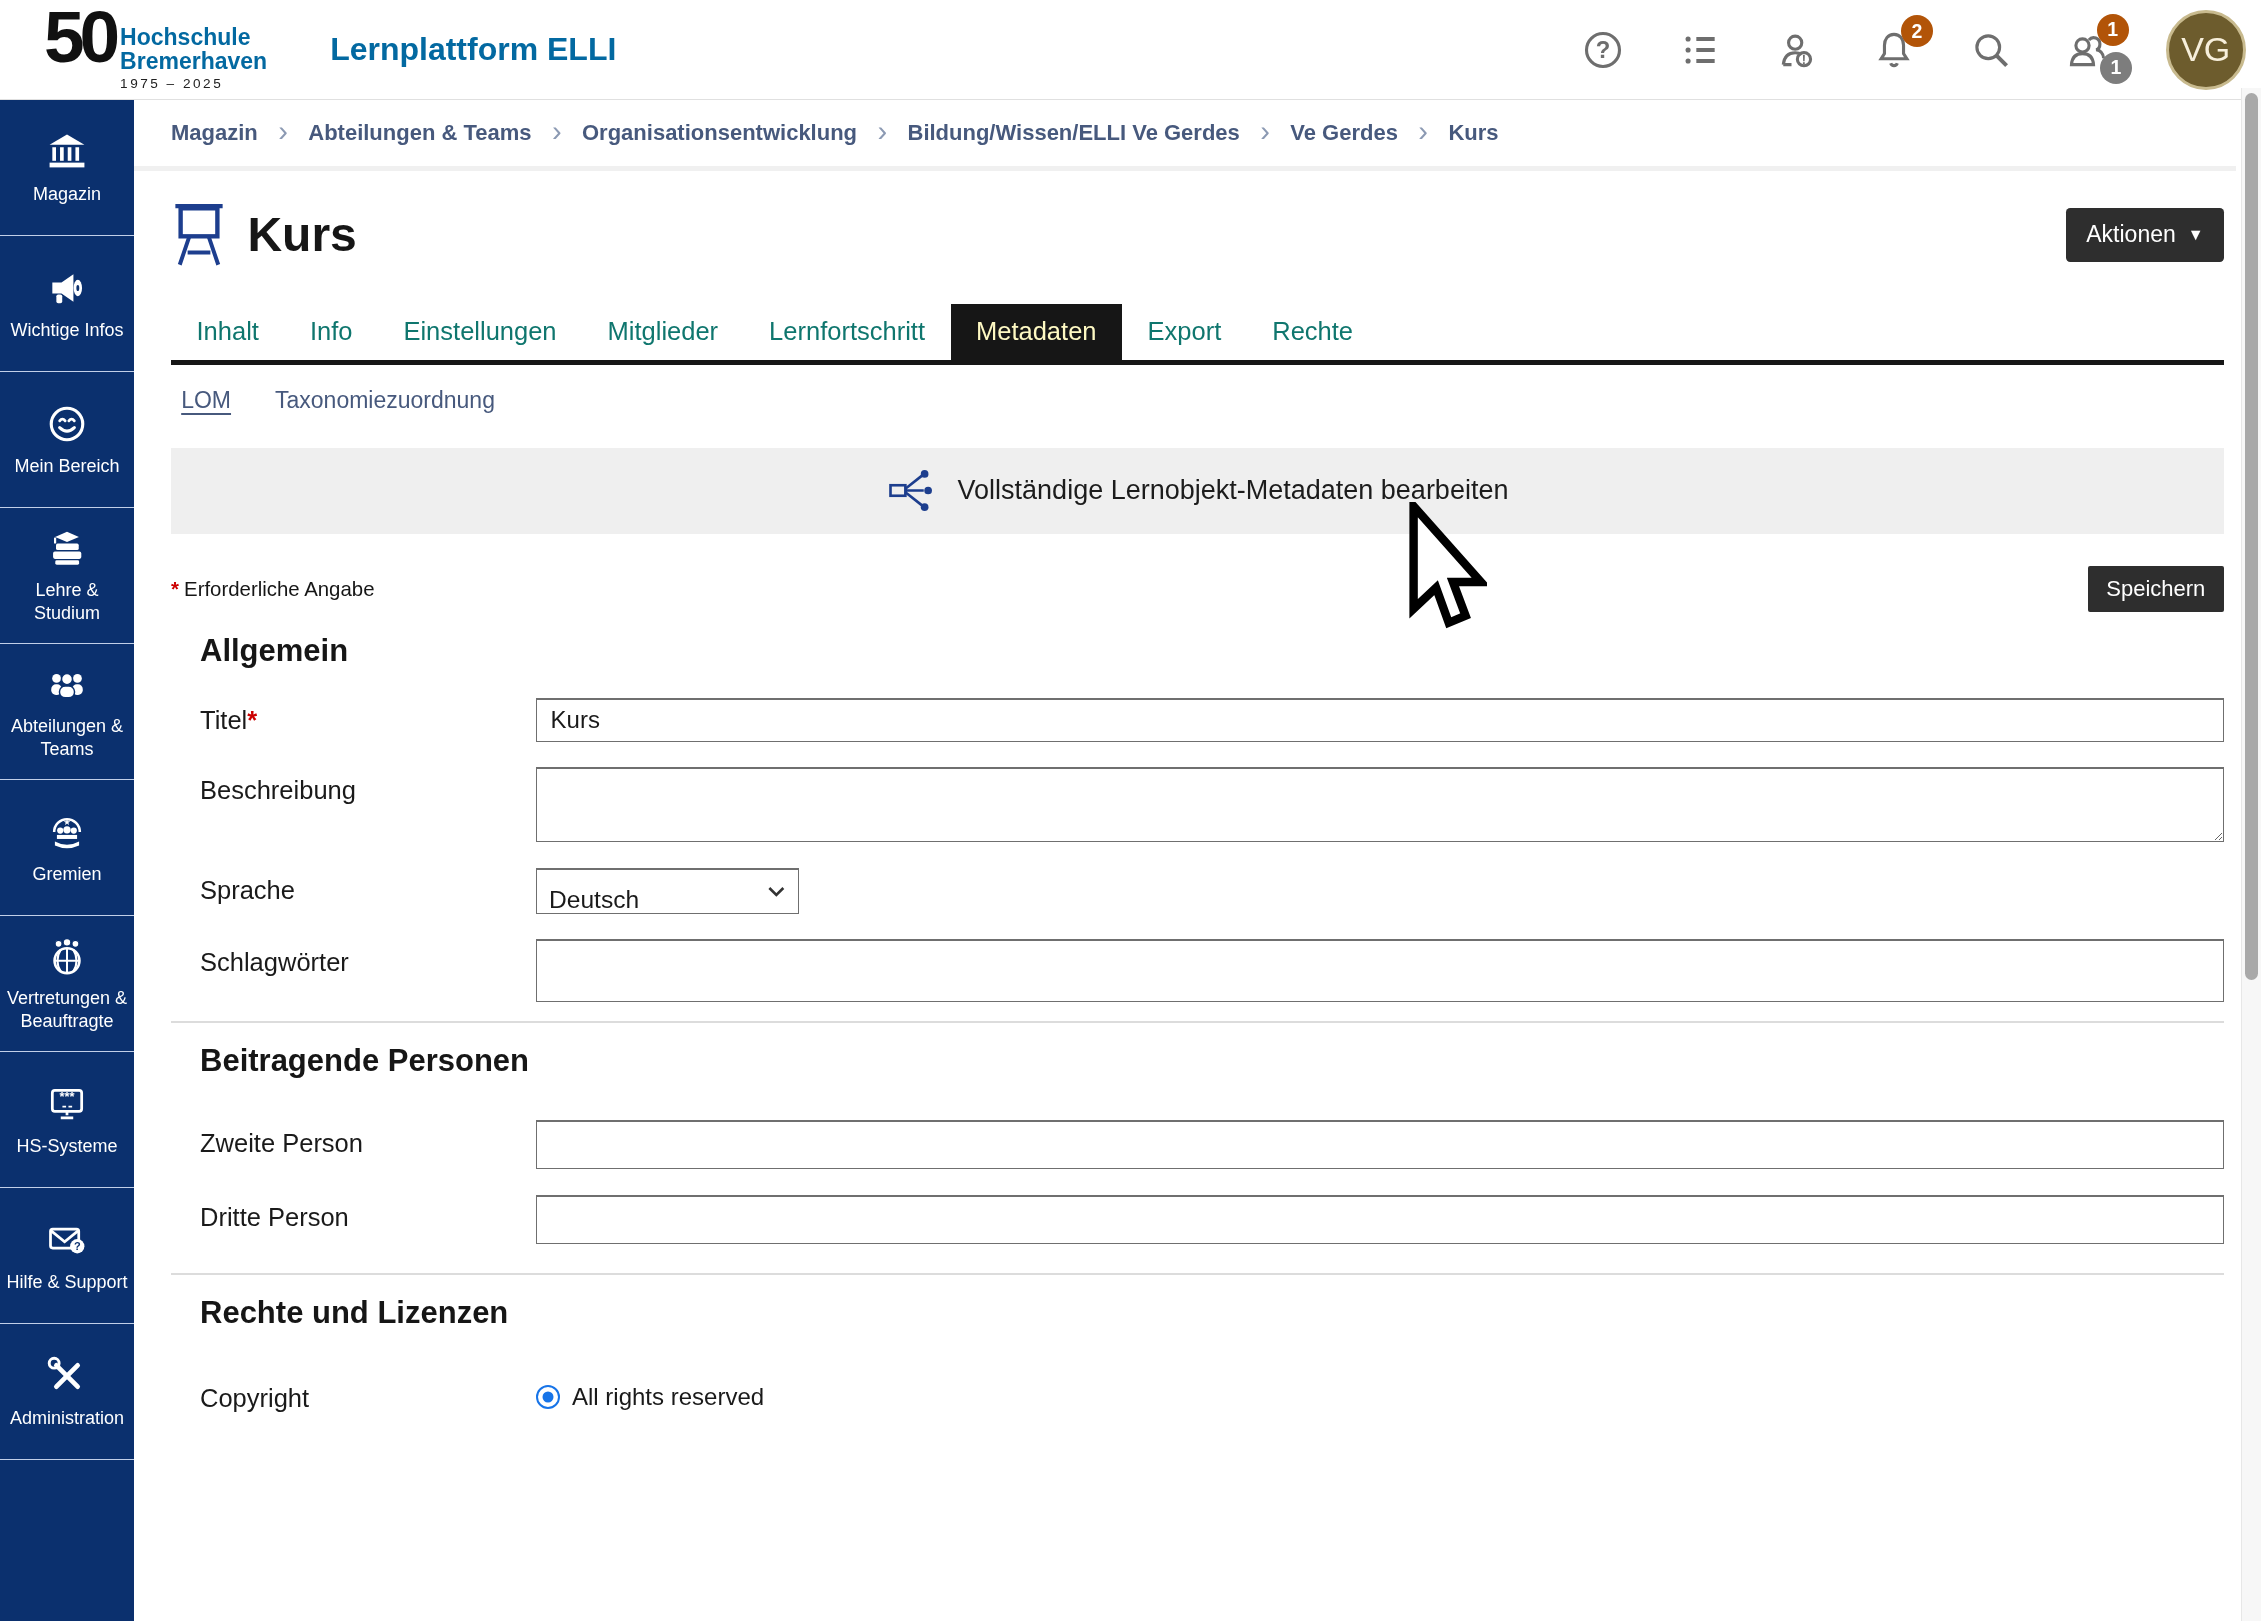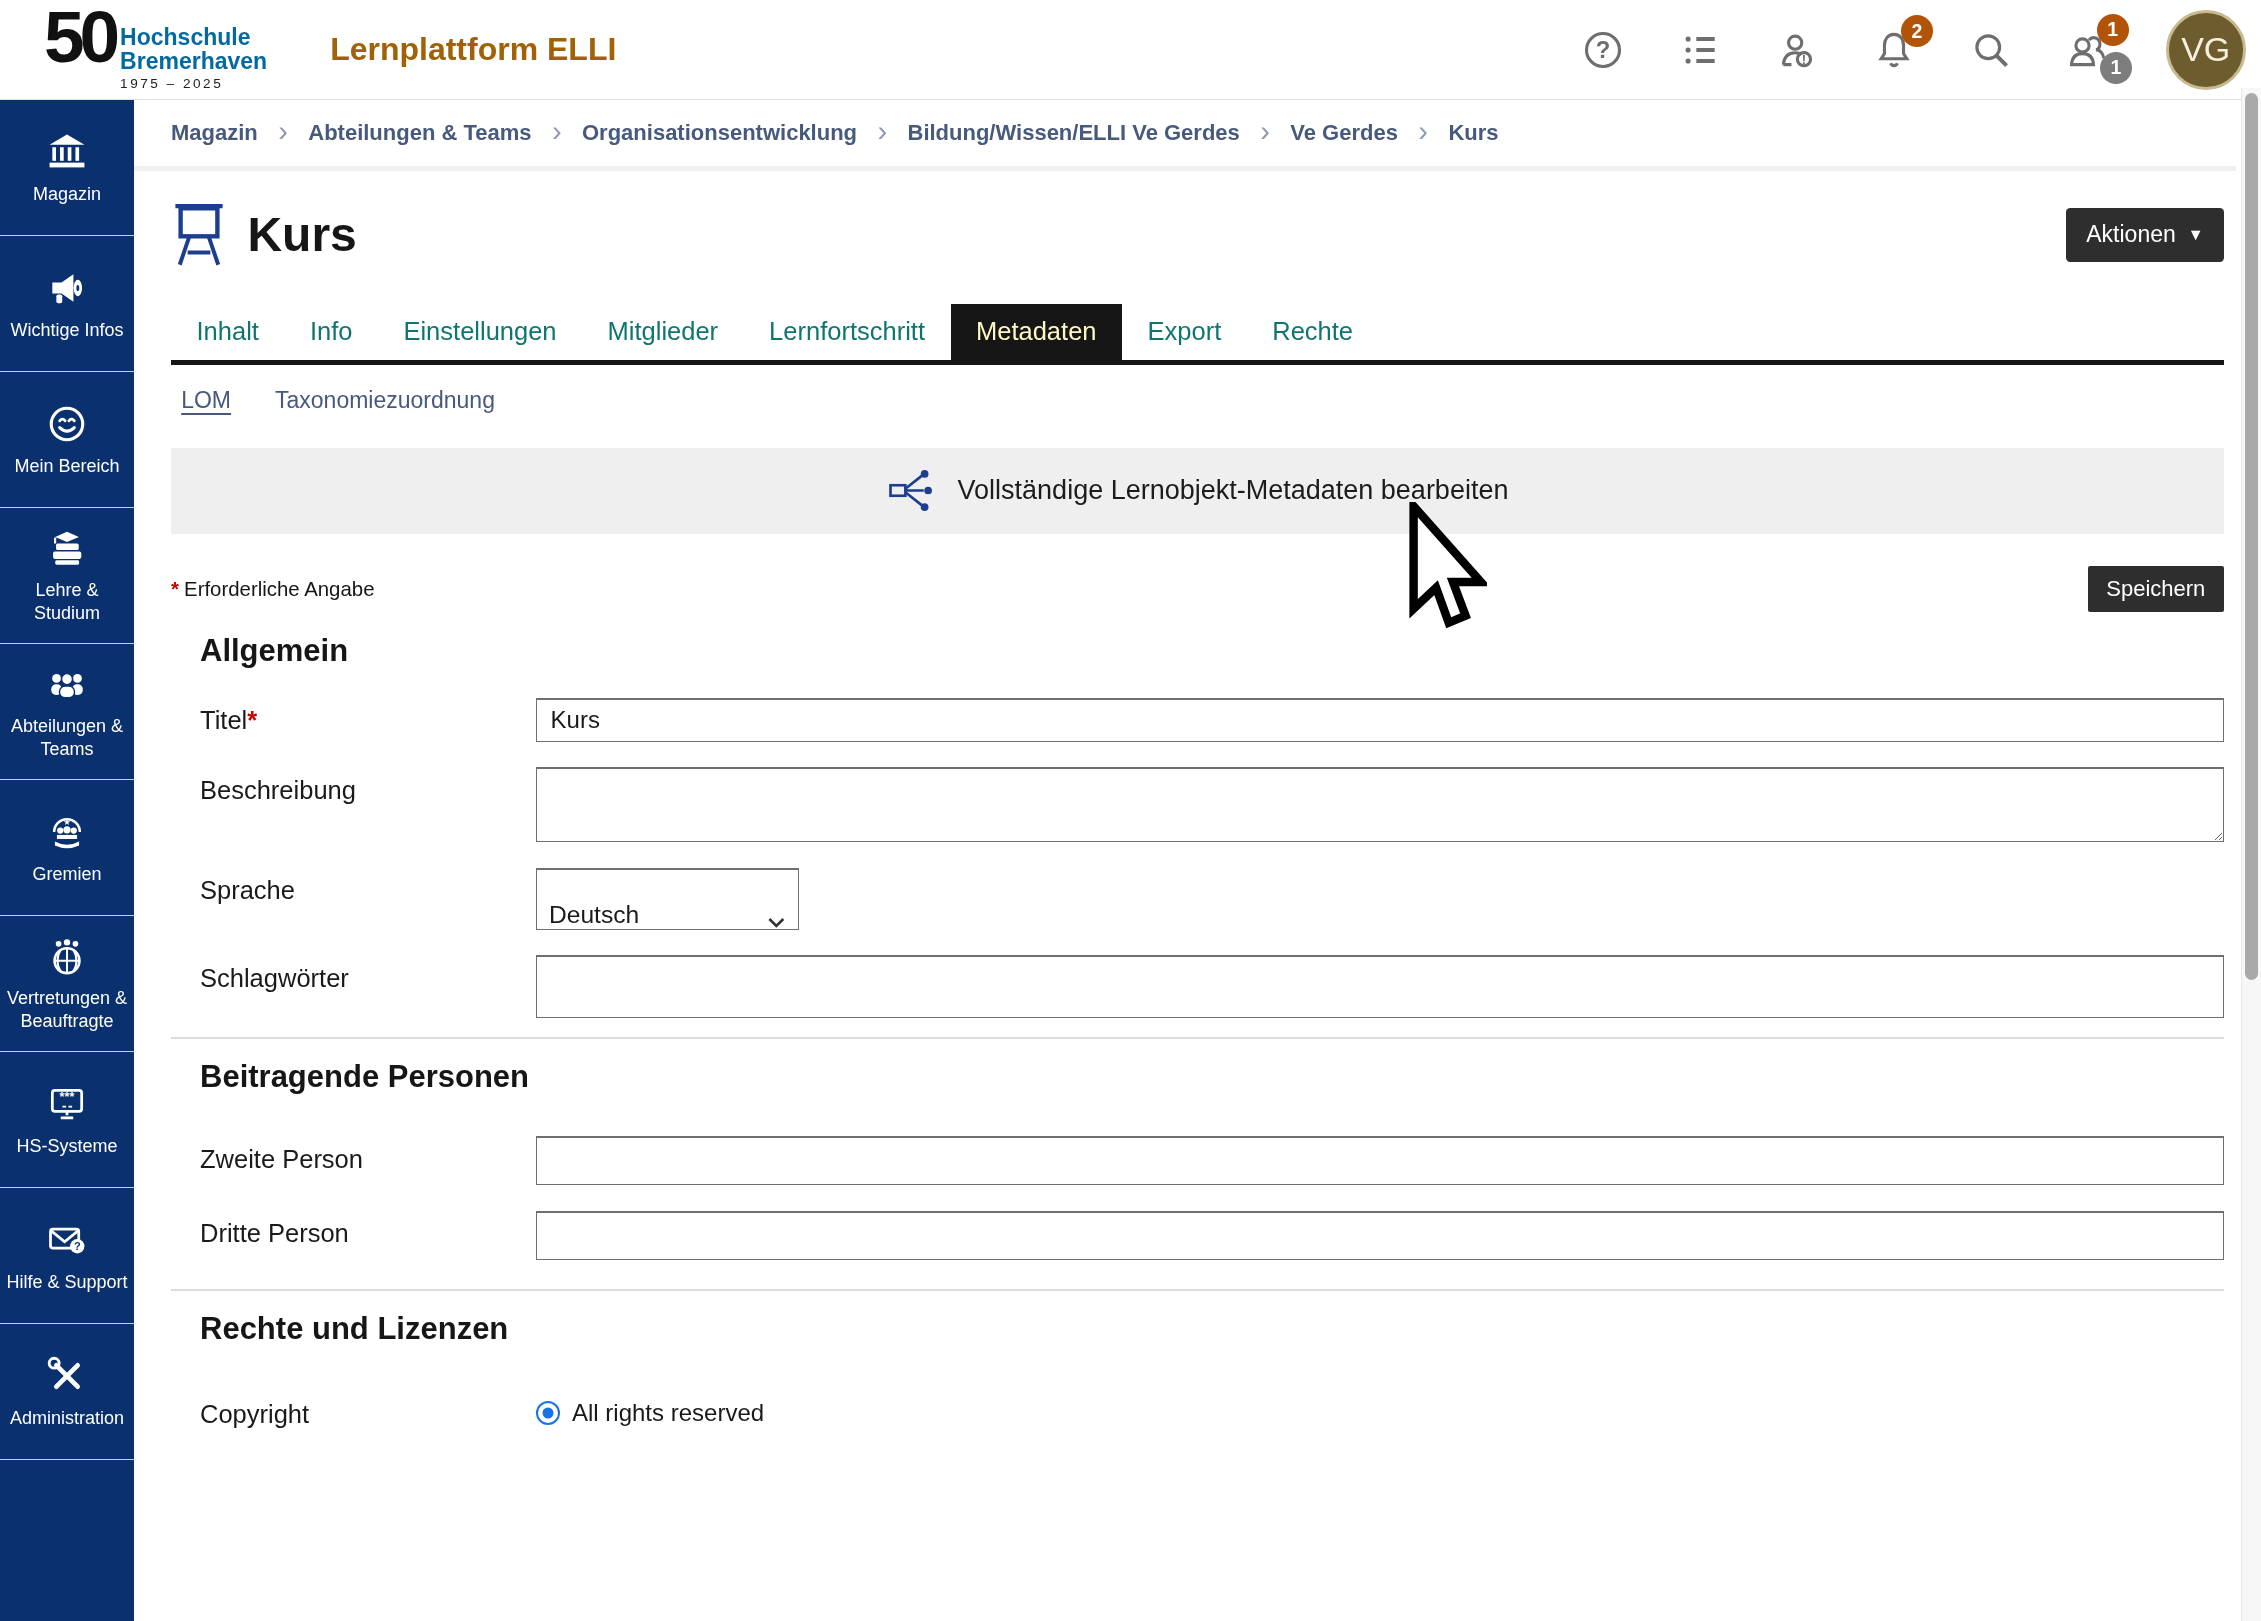--- a/index.html
+++ b/index.html
@@ -7,21 +7,21 @@
     font-family:"Liberation Sans","DejaVu Sans",sans-serif; color:#1a1a1a; }
 
   
   .topbar { position:absolute; left:0; top:0; width:2261px; height:100px; background:#fff;
     border-bottom:1.7px solid #e0e0e0; display:flex; align-items:center; z-index:10; }
   .logo { display:flex; align-items:flex-start; margin-left:44px; cursor:pointer; }
   .logo-number { font-size:73px; font-weight:800; color:#111; line-height:0.8; letter-spacing:-5.1px; }
   .logo-textcol { margin-left:5.1px; margin-top:17px; }
   .logo-name { font-size:23px; font-weight:700; color:#0369a1; line-height:1.05; }
   .logo-years { font-size:13.6px; color:#222; letter-spacing:2.5px; margin-top:2.5px; }
-  .app-title { font-size:32px; font-weight:700; color:#a16207; margin-left:63px; }
+  .app-title { font-size:32px; font-weight:700; color:#0369a1; margin-left:63px; }
   .topbar-right { margin-left:auto; display:flex; align-items:center; gap:49px; margin-right:15.3px; }
   .tb-icon { position:relative; width:48px; height:48px; display:flex; align-items:center;
     justify-content:center; cursor:pointer; }
   .tb-icon svg { width:44px; height:44px; stroke:#6e6e6e; fill:none; stroke-width:1.7; }
   .badge { position:absolute; min-width:32px; height:32px; border-radius:50%; color:#fff;
     font-size:19.5px; font-weight:700; display:flex; align-items:center; justify-content:center; }
   .badge-orange { background:#b25408; }
   .badge-gray { background:#7d7d7d; }
   .bell-badge { top:-10.2px; right:-15.3px; }
   .contacts-badge-top { top:-12px; right:-17px; }
@@ -73,22 +73,22 @@
 
   h2.section { font-size:31px; font-weight:700; color:#161616; margin:20.4px 0 0 29px; }
   .form-area { margin-top:29px; }
   .field-row { display:grid; grid-template-columns:336px 1fr; margin-bottom:25.5px; padding-left:29px; }
   .field-label { font-size:25.5px; color:#1a1a1a; padding-top:8.5px; }
   .text-input { width:100%; height:44px; border:1.7px solid #6f6f6f; border-top-width:2.5px;
     font-size:24px; font-family:inherit; padding:0 13.6px; color:#1a1a1a; background:#fff; }
   .text-input.tall { height:63px; }
   .textarea { width:100%; height:75px; border:1.7px solid #6f6f6f; border-top-width:2.5px;
     font-size:24px; font-family:inherit; padding:6.8px 13.6px; resize:both; background:#fff; }
-  .select-box { width:263px; height:62px; border:1.7px solid #6f6f6f; border-top-width:2.5px;
-    display:flex; align-items:flex-end; padding:0 12px; font-size:24.6px; cursor:pointer; background:#fff; }
+  .select-box { width:263px; height:46px; border:1.7px solid #6f6f6f; border-top-width:2.5px;
+    display:flex; align-items:flex-start; padding:16px 12px; font-size:24.6px; cursor:pointer; background:#fff; }
   .select-box svg { margin-left:auto; width:18.7px; height:12px; stroke:#333; stroke-width:2.6; fill:none; }
   .divider { border-top:2.5px solid #dcdcdc; margin-top:18.7px; }
   .gap-lg { margin-top:65px; }
   .radio-row { display:flex; align-items:center; gap:12px; padding-top:5.1px; }
   .radio { width:24px; height:24px; border:2.5px solid #1774e8; border-radius:50%; position:relative;
     cursor:pointer; flex:none; }
   .radio::after { content:""; position:absolute; left:50%; top:50%; width:11px; height:11px;
     transform:translate(-50%,-50%); background:#1774e8; border-radius:50%; }
   .radio-label { font-size:24px; color:#1a1a1a; }
 

